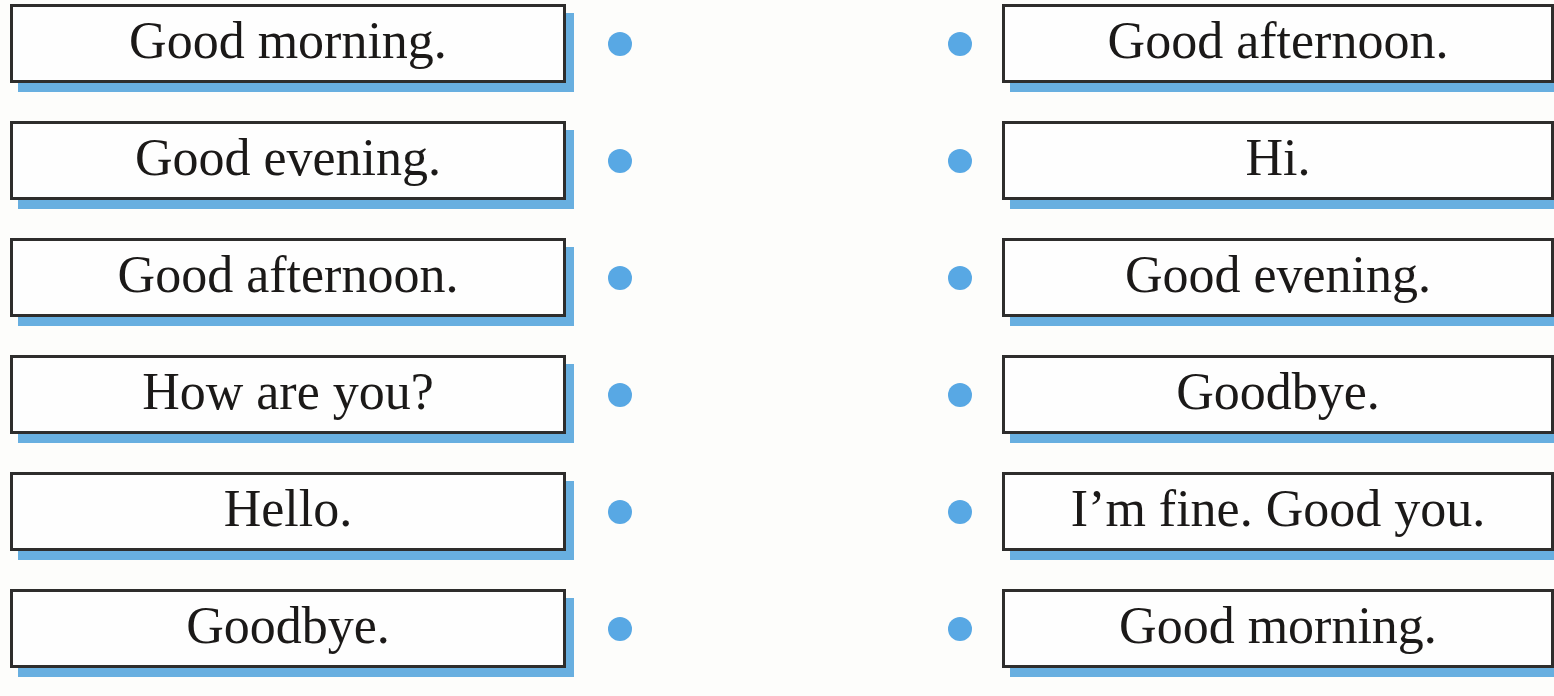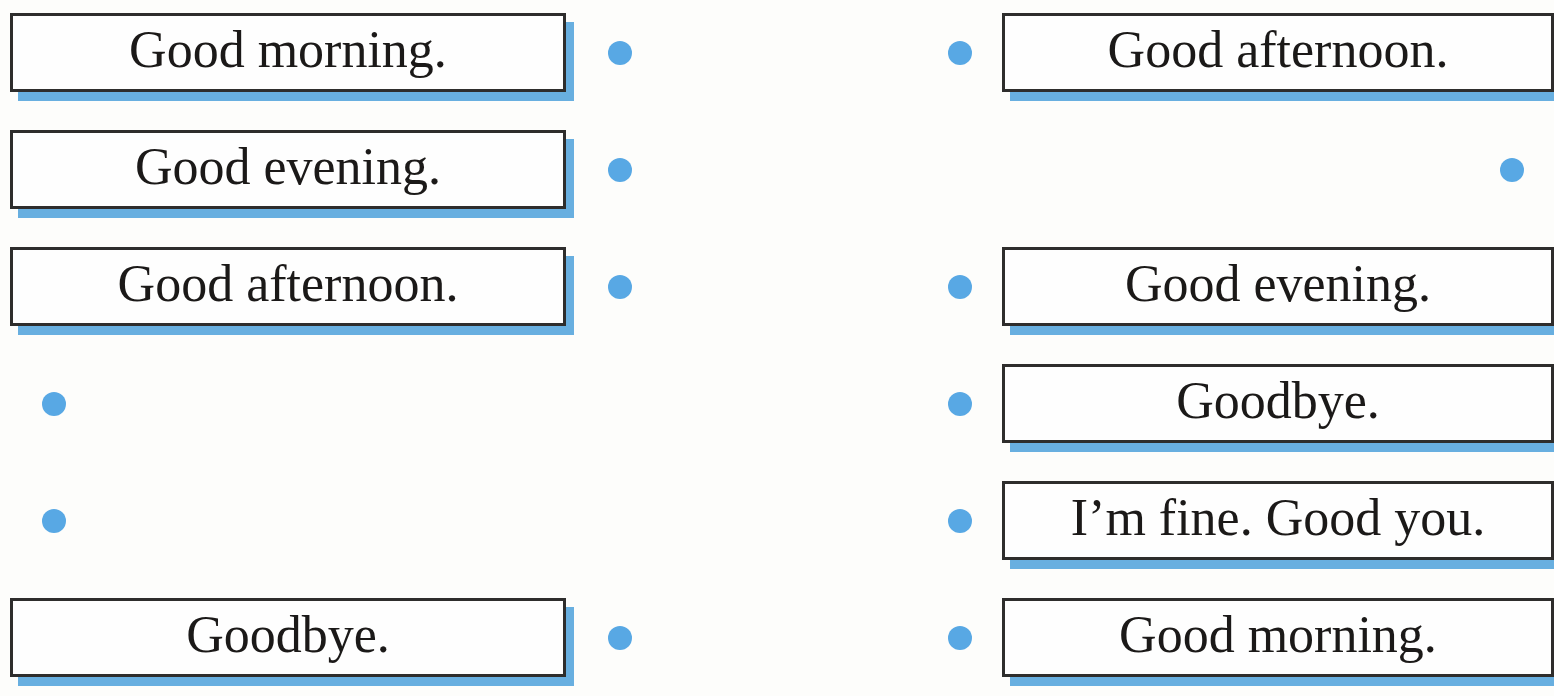--- a/index.html
+++ b/index.html
@@ -14,21 +14,21 @@
   html, body {
     width: 1554px;
     height: 696px;
     overflow: hidden;
     background: var(--page-background);
     font-family: "Liberation Serif", "DejaVu Serif", serif;
   }
   .matching-exercise {
     width: 1554px;
     height: 696px;
-    padding-top: 13px;
+    padding-top: 4px;
     display: flex;
     flex-direction: column;
     row-gap: 38px;
   }
   .match-row {
     display: flex;
     align-items: center;
     height: 79px;
     flex: 0 0 79px;
   }
@@ -84,44 +84,53 @@
     </div>
   </div>
 
   <div class="match-row">
     <div class="phrase-box left">
       <span class="phrase-label">Good evening.</span>
     </div>
     <div class="match-dot dot-left"></div>
     <div class="row-spacer"></div>
     <div class="match-dot dot-right"></div>
+    <div class="phrase-box right">
+      <span class="phrase-label">Hi.</span>
+    </div>
   </div>
 
   <div class="match-row">
     <div class="phrase-box left">
       <span class="phrase-label">Good afternoon.</span>
     </div>
     <div class="match-dot dot-left"></div>
     <div class="row-spacer"></div>
     <div class="match-dot dot-right"></div>
     <div class="phrase-box right">
       <span class="phrase-label">Good evening.</span>
     </div>
   </div>
 
   <div class="match-row">
+    <div class="phrase-box left">
+      <span class="phrase-label">How are you?</span>
+    </div>
     <div class="match-dot dot-left"></div>
     <div class="row-spacer"></div>
     <div class="match-dot dot-right"></div>
     <div class="phrase-box right">
       <span class="phrase-label">Goodbye.</span>
     </div>
   </div>
 
   <div class="match-row">
+    <div class="phrase-box left">
+      <span class="phrase-label">Hello.</span>
+    </div>
     <div class="match-dot dot-left"></div>
     <div class="row-spacer"></div>
     <div class="match-dot dot-right"></div>
     <div class="phrase-box right">
       <span class="phrase-label">I’m fine. Good you.</span>
     </div>
   </div>
 
   <div class="match-row">
     <div class="phrase-box left">

